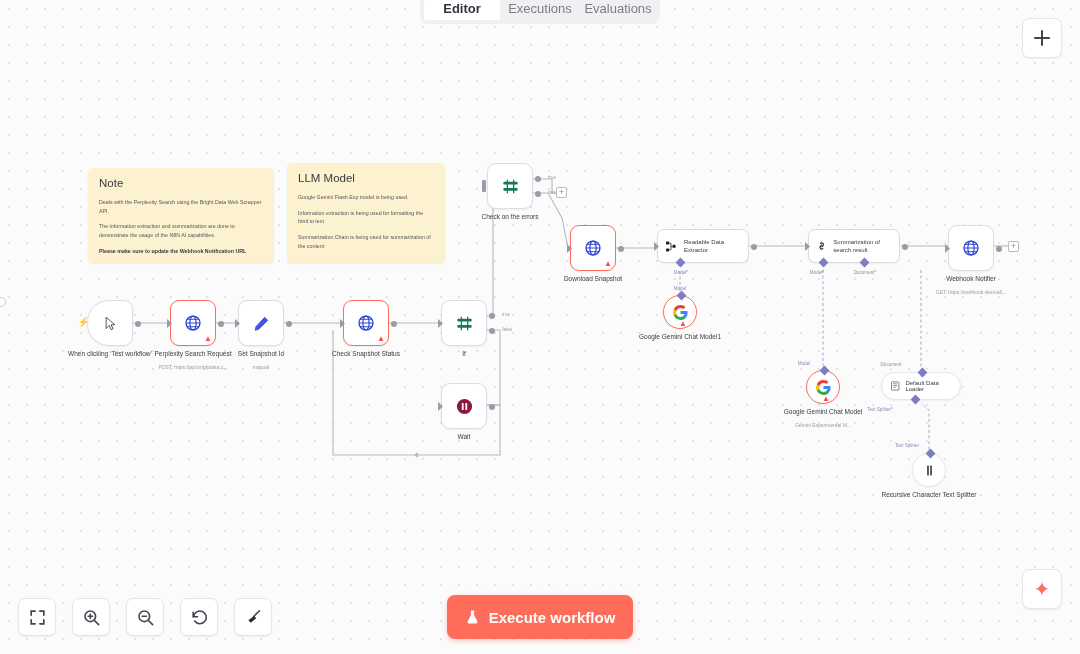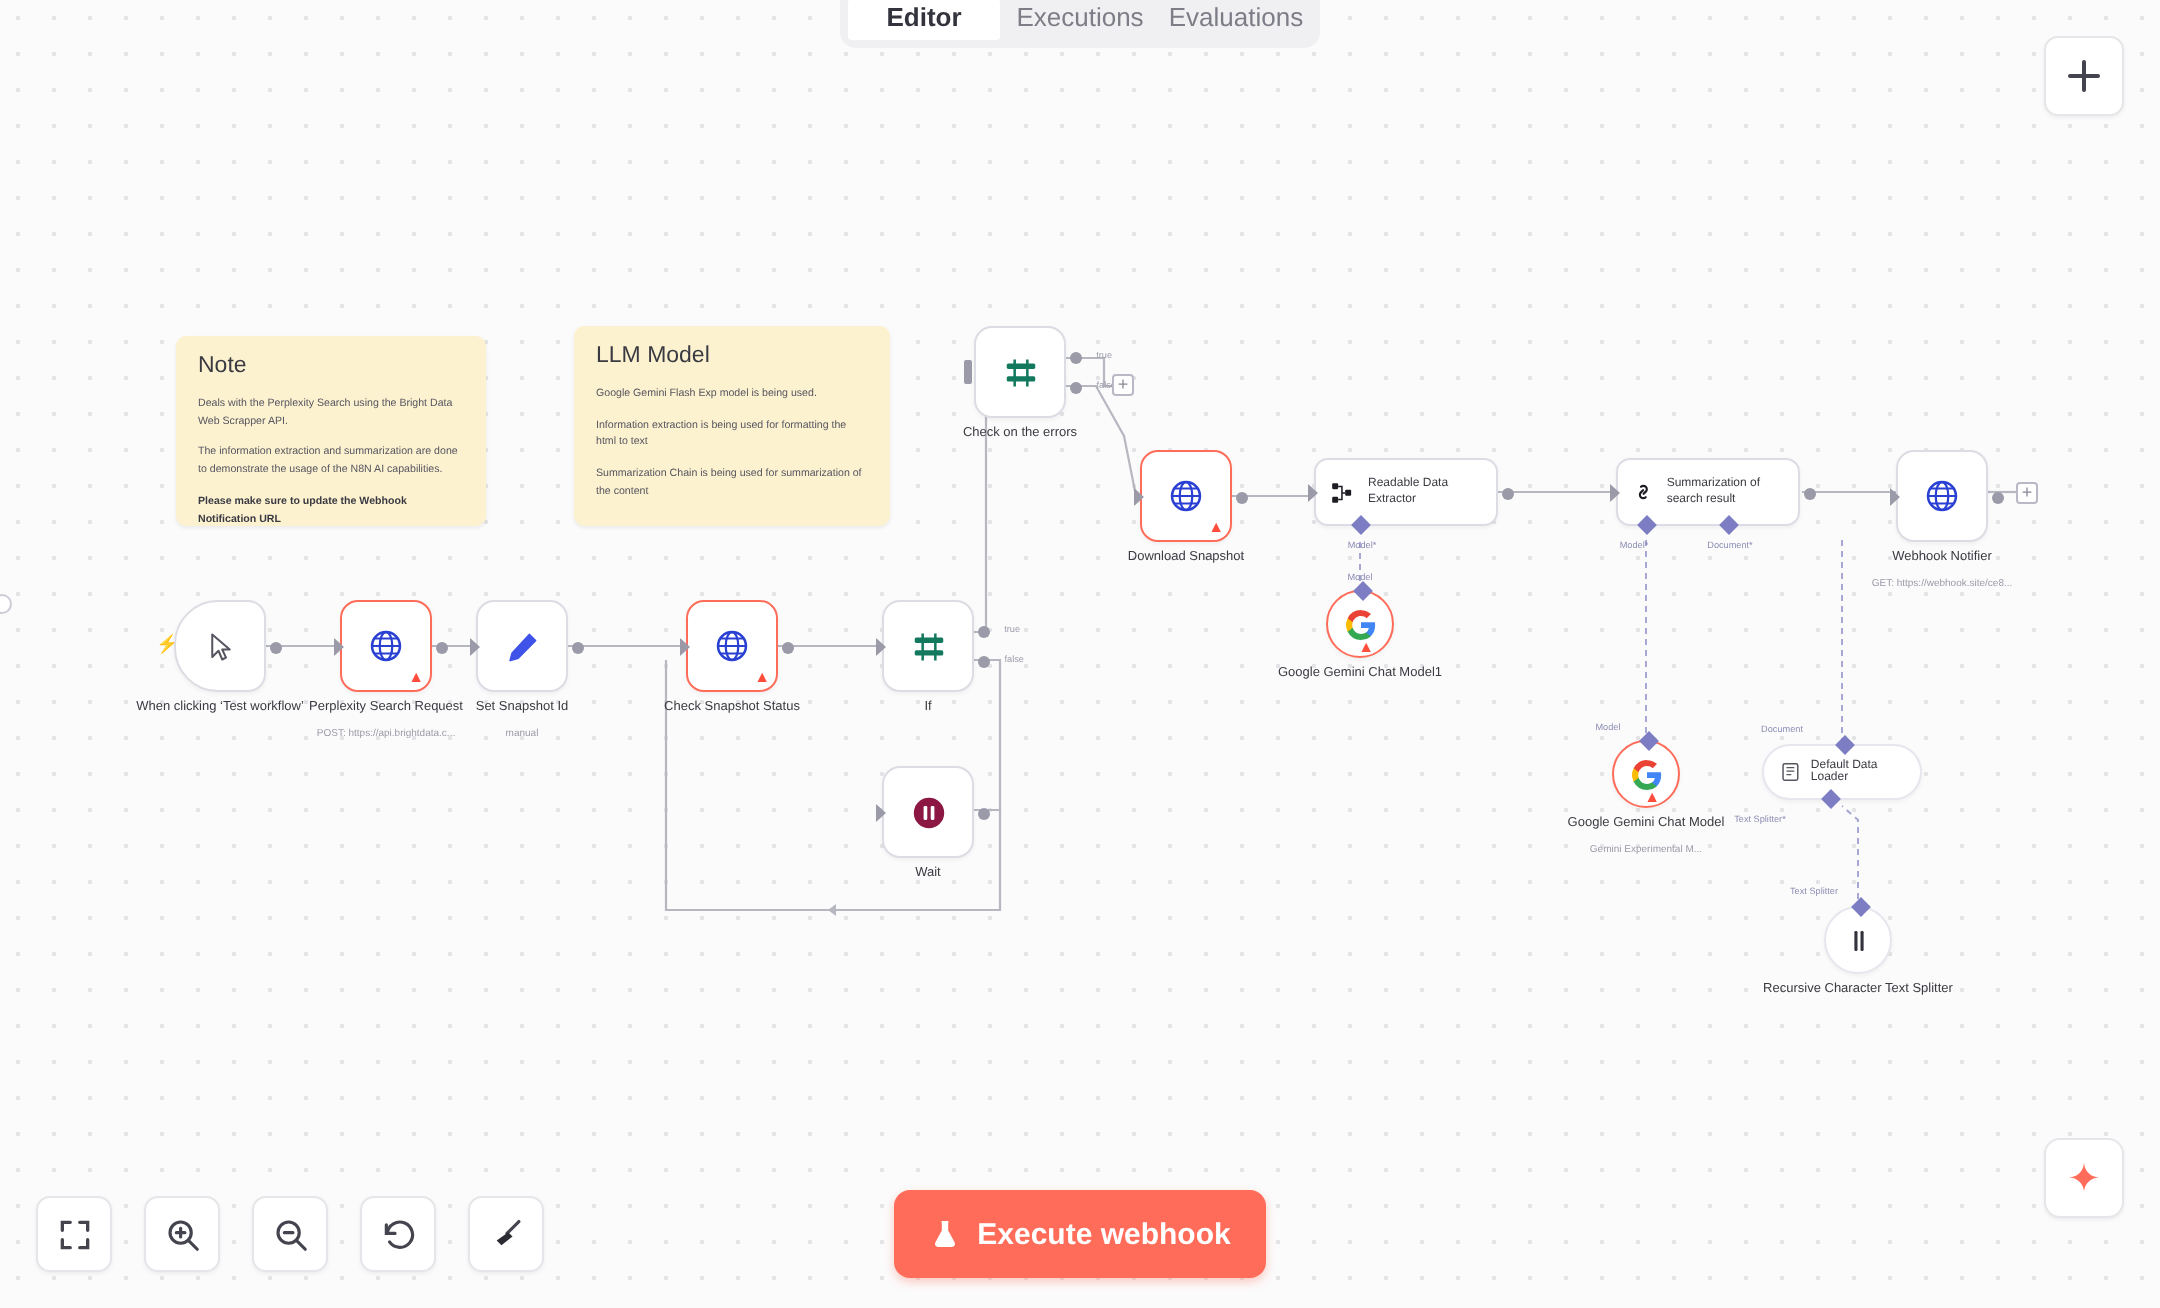--- a/index.html
+++ b/index.html
@@ -245,21 +245,21 @@
   </svg>
 
   <div id="tabbar">
     <div class="tab active">Editor</div>
     <div class="tab">Executions</div>
     <div class="tab">Evaluations</div>
   </div>
 
   <div class="fab" id="add-node-button"></div>
 
-  <div class="sticky" style="left:88px; top:168px; width:155px; height:95px;">
+  <div class="sticky" style="left:88px; top:168px; width:186px; height:95px;">
     <h3>Note</h3>
     <p>Deals with the Perplexity Search using the Bright Data Web Scrapper API.</p>
     <p>The information extraction and summarization are done to demonstrate the usage of the N8N AI capabilities.</p>
     <p class="bold">Please make sure to update the Webhook Notification URL</p>
   </div>
 
   <div class="sticky" style="left:287px; top:163px; width:158px; height:100px;">
     <h3>LLM Model</h3>
     <p>Google Gemini Flash Exp model is being used.</p>
     <p>Information extraction is being used for formatting the html to text</p>
@@ -511,21 +511,21 @@
         <path d="M19.5 3.5 L12 11" stroke="#44444e" stroke-width="2" stroke-linecap="round" fill="none"></path>
         <path d="M12.8 10.2 L15.5 12.9 L8.5 18.5 L5.5 15.5 Z" fill="#2b2b33"></path>
       </svg>
     </div>
   </div>
 
   <button id="execute-workflow-button">
     <svg width="15" height="16" viewBox="0 0 24 24">
       <path d="M9.3 2.5 H14.7 M10.3 2.5 V9.5 L5 19.3 a1.6 1.6 0 0 0 1.4 2.3 H17.6 a1.6 1.6 0 0 0 1.4 -2.3 L13.7 9.5 V2.5" fill="#fff" stroke="#fff" stroke-width="1.7" stroke-linejoin="round"></path>
     </svg>
-    <span>Execute webhook</span>
+    <span>Execute workflow</span>
   </button>
 
   <div class="fab" id="ai-assistant-button">
     <span>✦</span>
   </div>
 
   <div style="position:absolute; left:-4px; top:297px; width:10px; height:10px; border:1px solid #ccccd6; border-radius:50%; background:#fff;"></div>
 
 </div>
 

